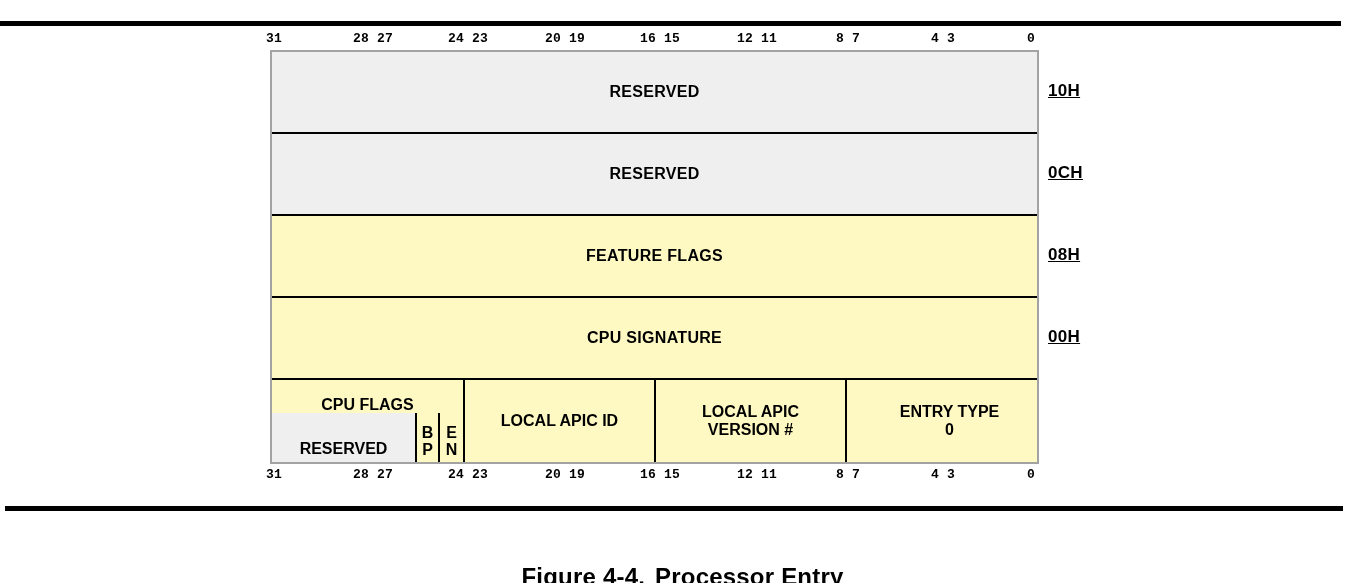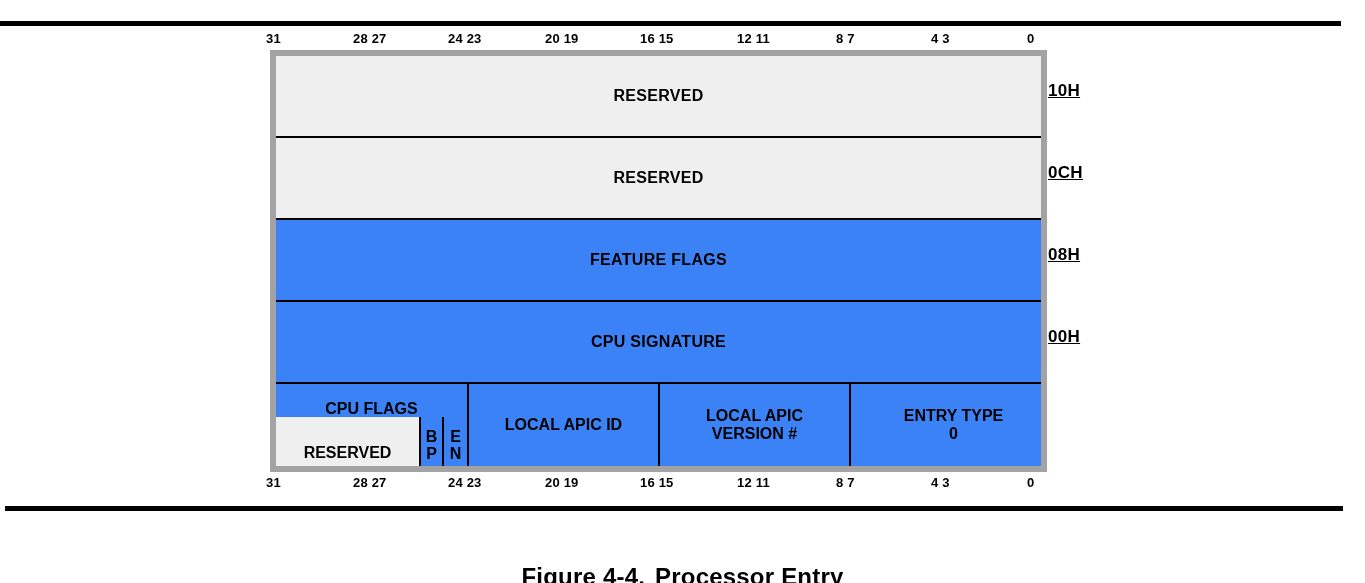--- a/index.html
+++ b/index.html
@@ -42,37 +42,38 @@
   }
 
   
   .ruler {
     position: relative;
     width: 765px;
     height: 18px;
     font-size: 13px;
     font-weight: bold;
     letter-spacing: .2px;
+    font-family: Liberation Mono, monospace;
   }
   .ruler .tick {
     position: absolute;
     top: 0;
     white-space: nowrap;
     line-height: 18px;
   }
   .ruler-top { margin-bottom: 2px; }
   .ruler-bottom { margin-top: 2px; }
 
   
   .regbox {
     position: relative;
     width: 765px;
-    border: 6px solid #a3a3a3;
+    border: 2px solid #a3a3a3;
     box-sizing: content-box;
-    background: #3b82f6;
+    background: #fef9c3;
   }
   .row {
     position: relative;
     height: 82px;
     border-bottom: 2px solid #000000;
     box-sizing: border-box;
     display: flex;
     align-items: center;
     justify-content: center;
   }

